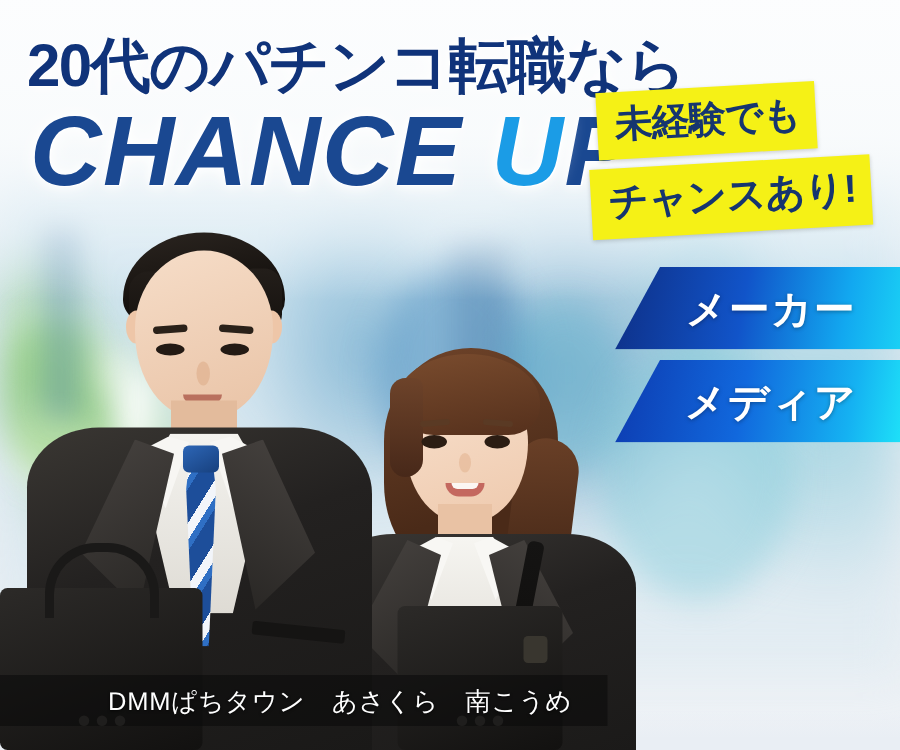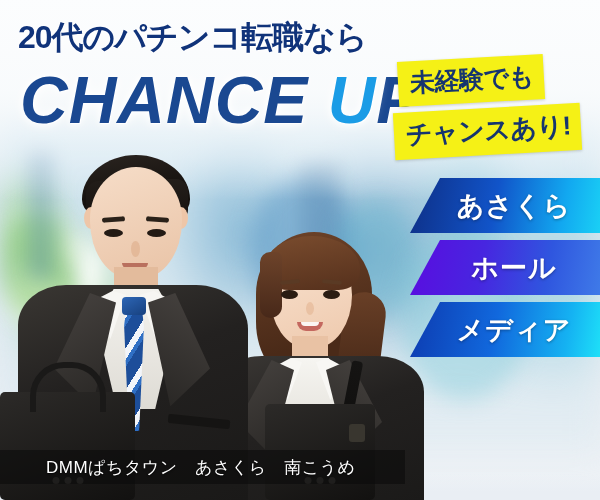--- a/index.html
+++ b/index.html
@@ -175,21 +175,21 @@
     border-radius:34px 34px 0 0;background:transparent;
   }
   .bag .studs{position:absolute;bottom:16px;left:50%;transform:translateX(-50%);display:flex;gap:5px;}
   .bag .studs i{width:7px;height:7px;border-radius:50%;background:#3c3a37;display:block;}
   .bag .clasp{position:absolute;right:10px;top:20px;width:16px;height:18px;background:#39362f;border-radius:3px;}
 
   
   .headline{position:absolute;left:0;top:0;width:600px;height:165px;z-index:6;}
   .hl-line1{
     position:absolute;left:18px;top:16px;
-    font-size:32px;font-weight:bold;color:#10337a;
+    font-size:40px;font-weight:bold;color:#10337a;
     letter-spacing:-1px;white-space:nowrap;
     text-shadow:0 0 7px #fff,0 0 12px #fff,0 1px 0 #fff;
   }
   .hl-line2{
     position:absolute;left:20px;top:62px;
     font-size:66px;font-weight:bold;font-style:italic;
     color:#1a4891;letter-spacing:1px;white-space:nowrap;
     text-shadow:0 0 8px #fff,0 0 14px #fff,1px 1px 0 #fff;
   }
   .hl-line2 .u{color:#1b9ce6;position:relative;}
@@ -225,21 +225,21 @@
   .cat.c5{background:linear-gradient(100deg,#0d3bb0 0%,#1168dd 45%,#15b2f2 82%,#1ee0f8 100%);margin-bottom:0;}
 
   
   .caption{
     position:absolute;left:0;bottom:16px;width:405px;height:34px;z-index:8;
     background:rgba(10,10,10,.58);
     display:flex;align-items:center;
   }
   .caption .txt{
     color:#fff;font-size:17px;letter-spacing:.5px;white-space:nowrap;
-    padding-left:46px;text-shadow:0 1px 2px rgba(0,0,0,.7);
+    padding-left:72px;text-shadow:0 1px 2px rgba(0,0,0,.7);
   }
 </style>
 </head>
 <body>
 
 <div class="ad-banner">
 
   <div class="photo-bg">
     <div class="bg-base"></div>
     <div class="bg-city"></div>
@@ -331,24 +331,21 @@
     <div class="hl-line2"><span>CHANCE </span><span class="u">U</span><span>P</span></div>
   </div>
 
   <div class="badges">
     <div class="badge b1">未経験でも</div>
     <div class="badge b2">チャンスあり!</div>
   </div>
 
   <div class="cat-list">
     <div class="cat c1">
-      <span>あさくら</span>
-    </div>
-    <div class="cat c2">
-      <span>ホール</span>
+      <span>メーカー</span>
     </div>
     <div class="cat c5">
       <span>メディア</span>
     </div>
   </div>
 
   <div class="caption">
     <div class="txt">DMMぱちタウン　あさくら　南こうめ</div>
   </div>
 

